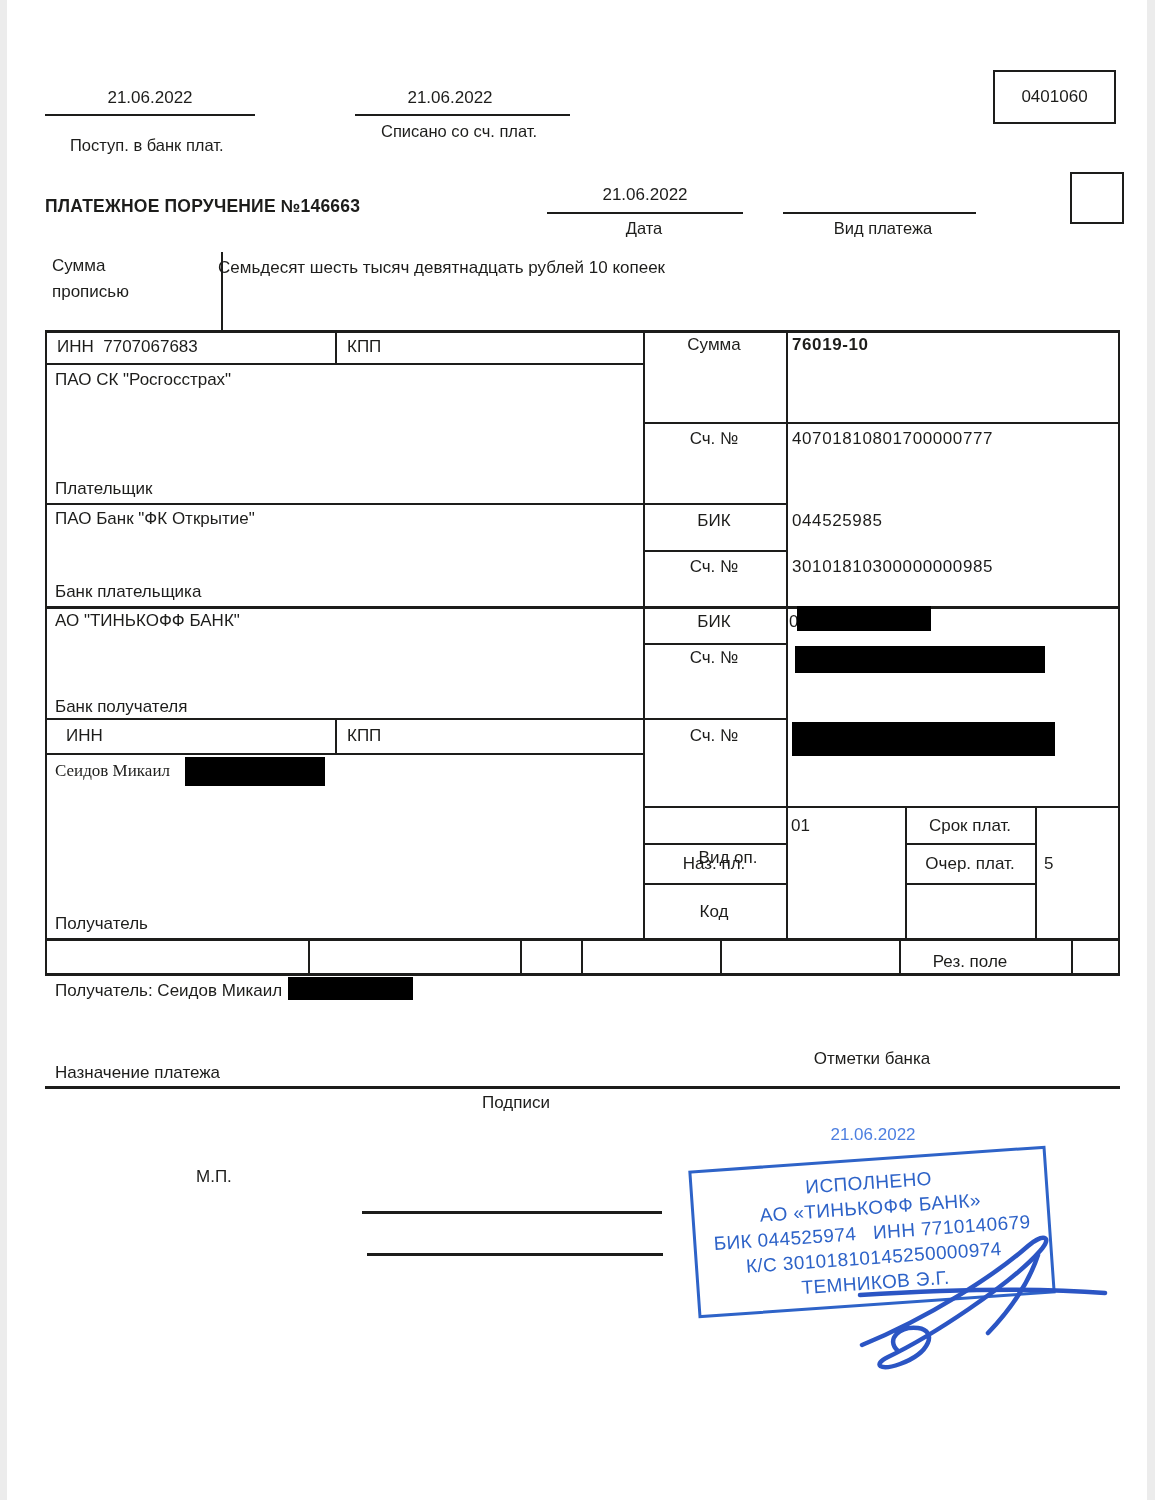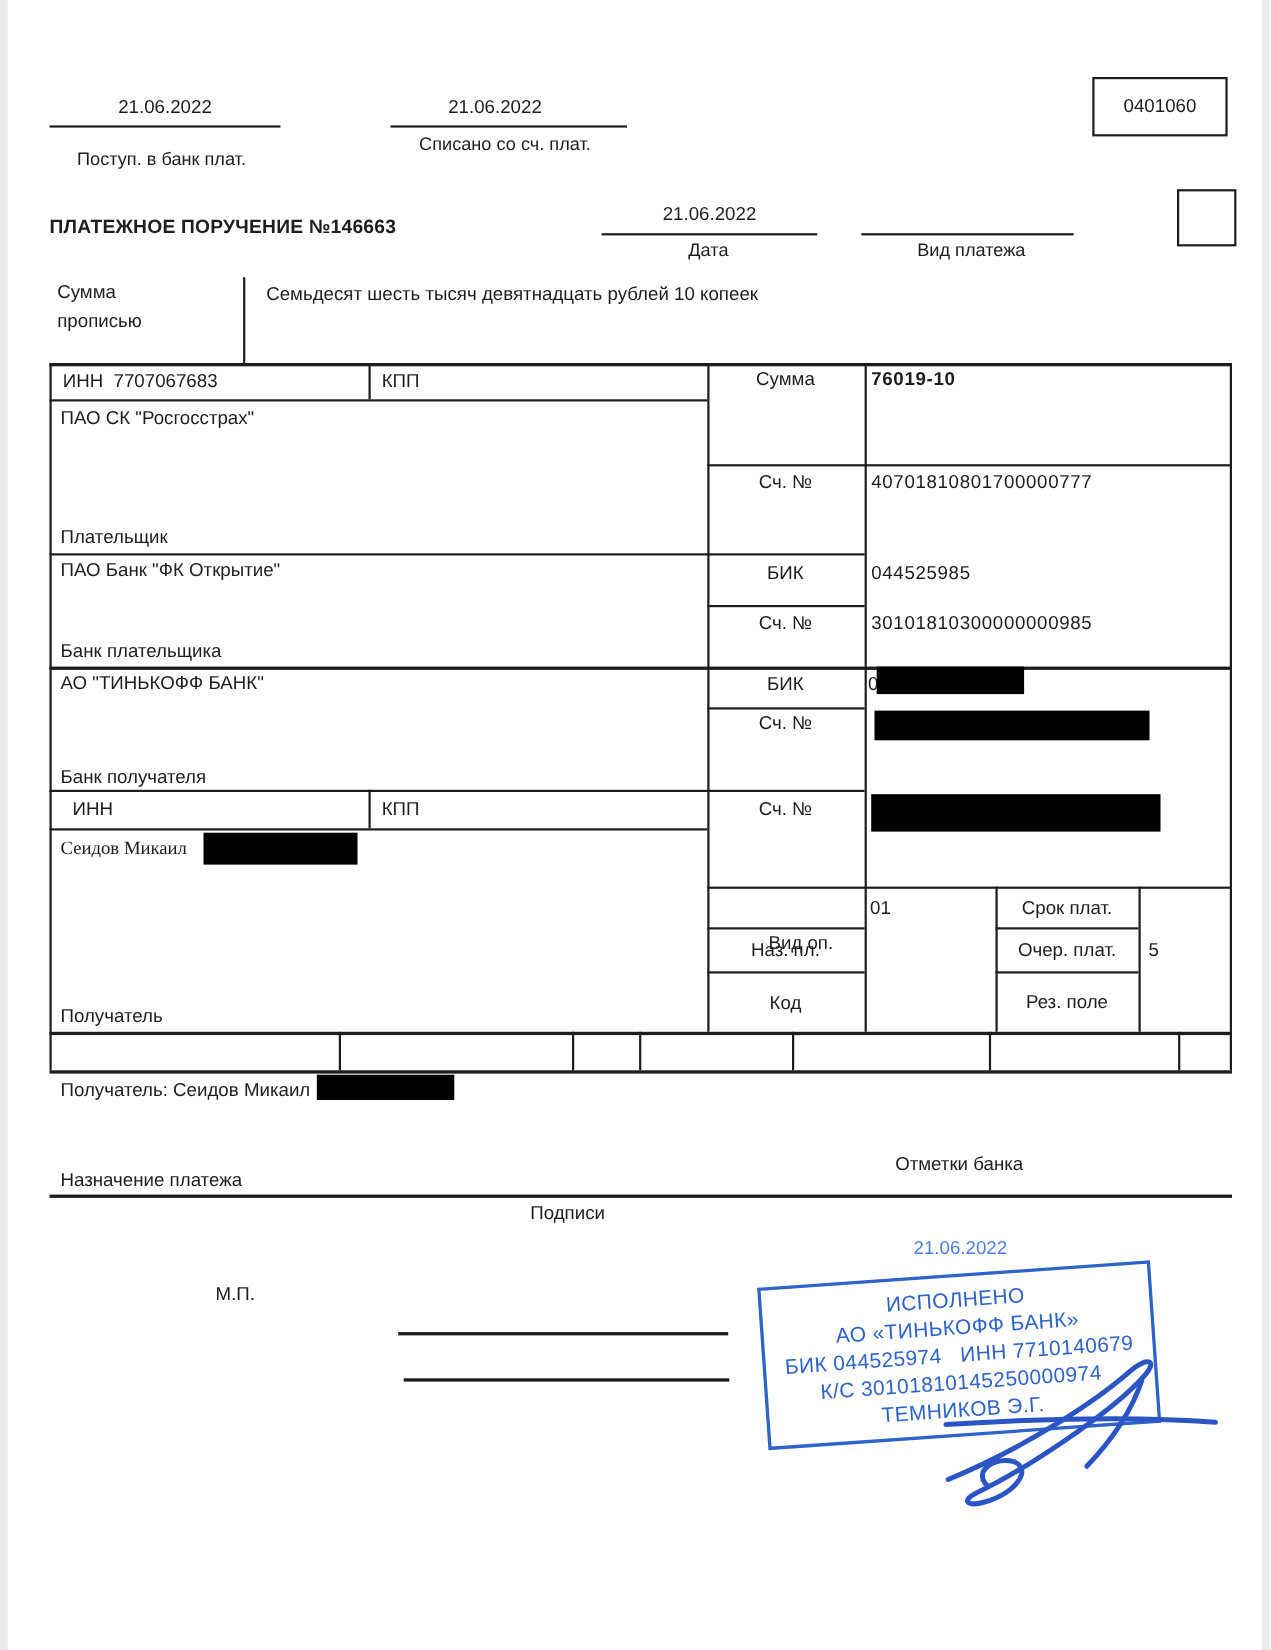--- a/index.html
+++ b/index.html
@@ -54,21 +54,21 @@
   <div class="t c" style="left:645px;top:184px;">21.06.2022</div>
   <div class="hl" style="left:547px;top:212px;width:196px;"></div>
   <div class="t c small" style="left:644px;top:218px;">Дата</div>
   <div class="hl" style="left:783px;top:212px;width:193px;"></div>
   <div class="t c small" style="left:883px;top:218px;">Вид платежа</div>
   <div class="box" style="left:1070px;top:172px;width:50px;height:48px;"></div>
 
   <div class="t" style="left:52px;top:255px;">Сумма</div>
   <div class="t" style="left:52px;top:281px;">прописью</div>
   <div class="vl" style="left:221px;top:252px;height:78px;"></div>
-  <div class="t" style="left:242px;top:257px;">Семьдесят шесть тысяч девятнадцать рублей 10 копеек</div>
+  <div class="t" style="left:218px;top:257px;">Семьдесят шесть тысяч девятнадцать рублей 10 копеек</div>
 
   <div class="hl thick" style="left:45px;top:330px;width:1075px;"></div>
   <div class="vl" style="left:45px;top:330px;height:643px;"></div>
   <div class="vl" style="left:1118px;top:330px;height:643px;"></div>
   <div class="vl" style="left:643px;top:330px;height:608px;"></div>
   <div class="vl" style="left:786px;top:330px;height:608px;"></div>
 
   <div class="t" style="left:57px;top:336px;">ИНН  7707067683</div>
   <div class="vl" style="left:335px;top:330px;height:33px;"></div>
   <div class="t" style="left:347px;top:336px;">КПП</div>
@@ -120,21 +120,21 @@
   <div class="t" style="left:791px;top:815px;">01</div>
   <div class="t c" style="left:970px;top:815px;">Срок плат.</div>
   <div class="hl" style="left:643px;top:843px;width:143px;"></div>
   <div class="hl" style="left:905px;top:843px;width:130px;"></div>
   <div class="t c" style="left:714px;top:853px;">Наз. пл.</div>
   <div class="t c" style="left:970px;top:853px;">Очер. плат.</div>
   <div class="t" style="left:1044px;top:853px;">5</div>
   <div class="hl" style="left:643px;top:883px;width:143px;"></div>
   <div class="hl" style="left:905px;top:883px;width:130px;"></div>
   <div class="t c" style="left:714px;top:901px;">Код</div>
-  <div class="t c" style="left:970px;top:900px;">Рез. поле</div>
+  <div class="t c" style="left:970px;top:951px;">Рез. поле</div>
 
   <div class="hl thick" style="left:45px;top:938px;width:1075px;"></div>
   <div class="vl" style="left:308px;top:938px;height:35px;"></div>
   <div class="vl" style="left:520px;top:938px;height:35px;"></div>
   <div class="vl" style="left:581px;top:938px;height:35px;"></div>
   <div class="vl" style="left:720px;top:938px;height:35px;"></div>
   <div class="vl" style="left:899px;top:938px;height:35px;"></div>
   <div class="vl" style="left:1071px;top:938px;height:35px;"></div>
   <div class="hl thick" style="left:45px;top:973px;width:1075px;"></div>
 

